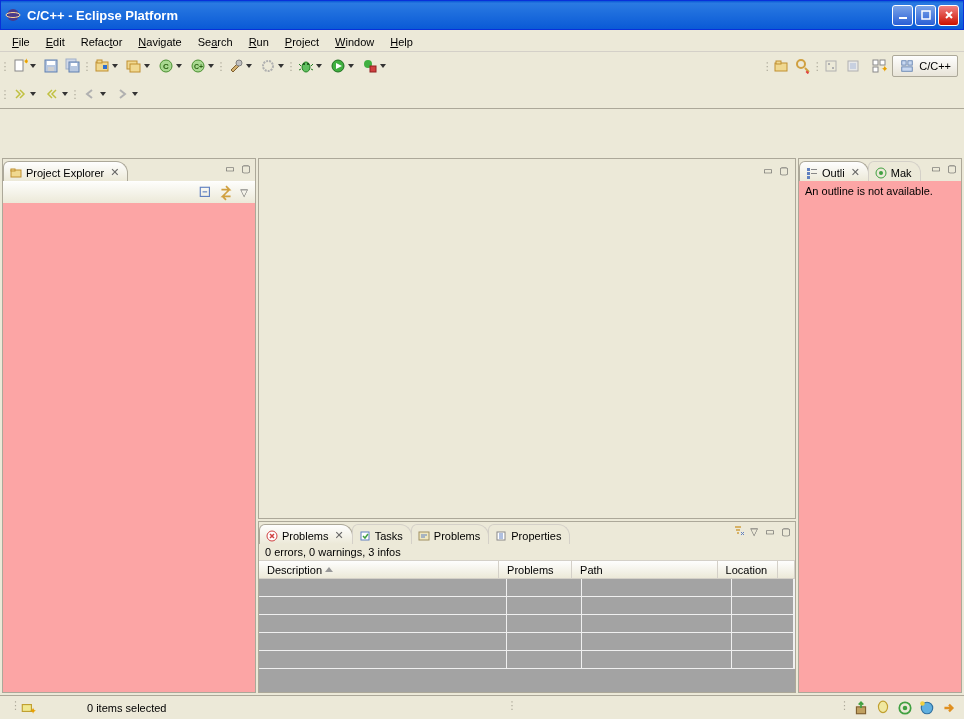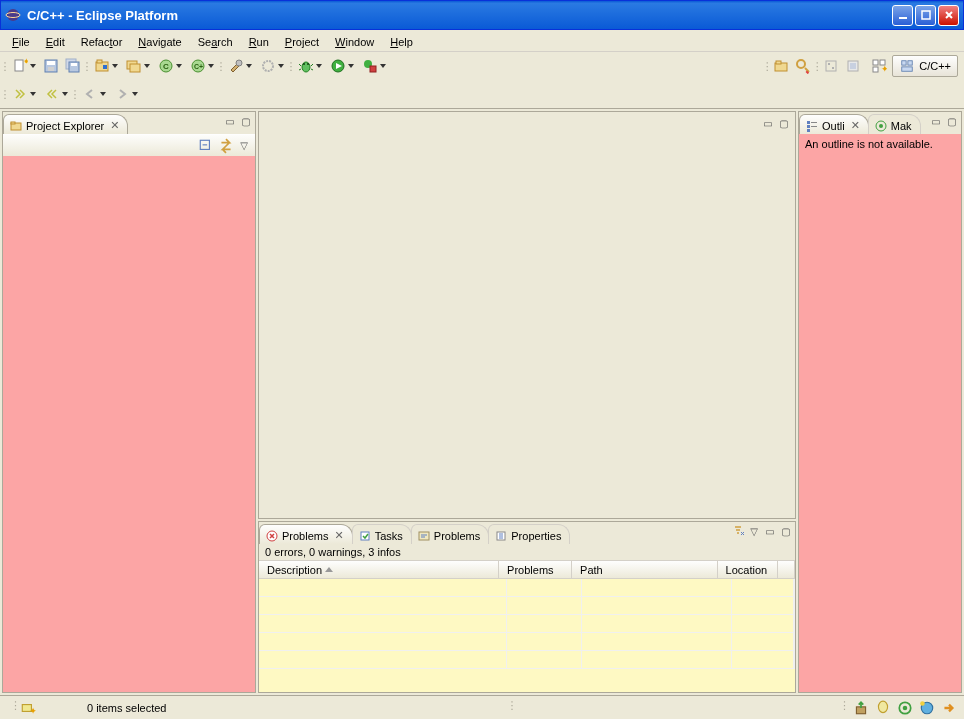--- a/index.html
+++ b/index.html
@@ -113,20 +113,21 @@
 }
 
 
 .main-container {
   flex: 1;
   display: flex;
   gap: 2px;
   padding: 2px;
   min-height: 0;
   background: #ece9d8;
+  margin-top: 47px;
 }
 .left-panel { width: 254px; display: flex; flex-direction: column; }
 .center-panel { flex: 1; display: flex; flex-direction: column; gap: 2px; min-width: 0; }
 .right-panel { width: 164px; display: flex; flex-direction: column; }
 .editor-area {
   flex: 1;
   border: 1px solid #aca899;
   background: #ece9d8;
   position: relative;
 }
@@ -209,21 +210,21 @@
 }
 
 
 .problems-summary {
   padding: 2px 6px;
   font-size: 11px;
   background: #ece9d8;
 }
 .problems-table {
   flex: 1;
-  background: #fef9c3;
+  background: #a3a3a3;
   overflow: auto;
 }
 .problems-header {
   display: flex;
   background: linear-gradient(to bottom, #fefefe, #ece9d8);
   border-top: 1px solid #d4d0c8;
   border-bottom: 1px solid #d4d0c8;
   height: 19px;
 }
 .problems-header-cell {

